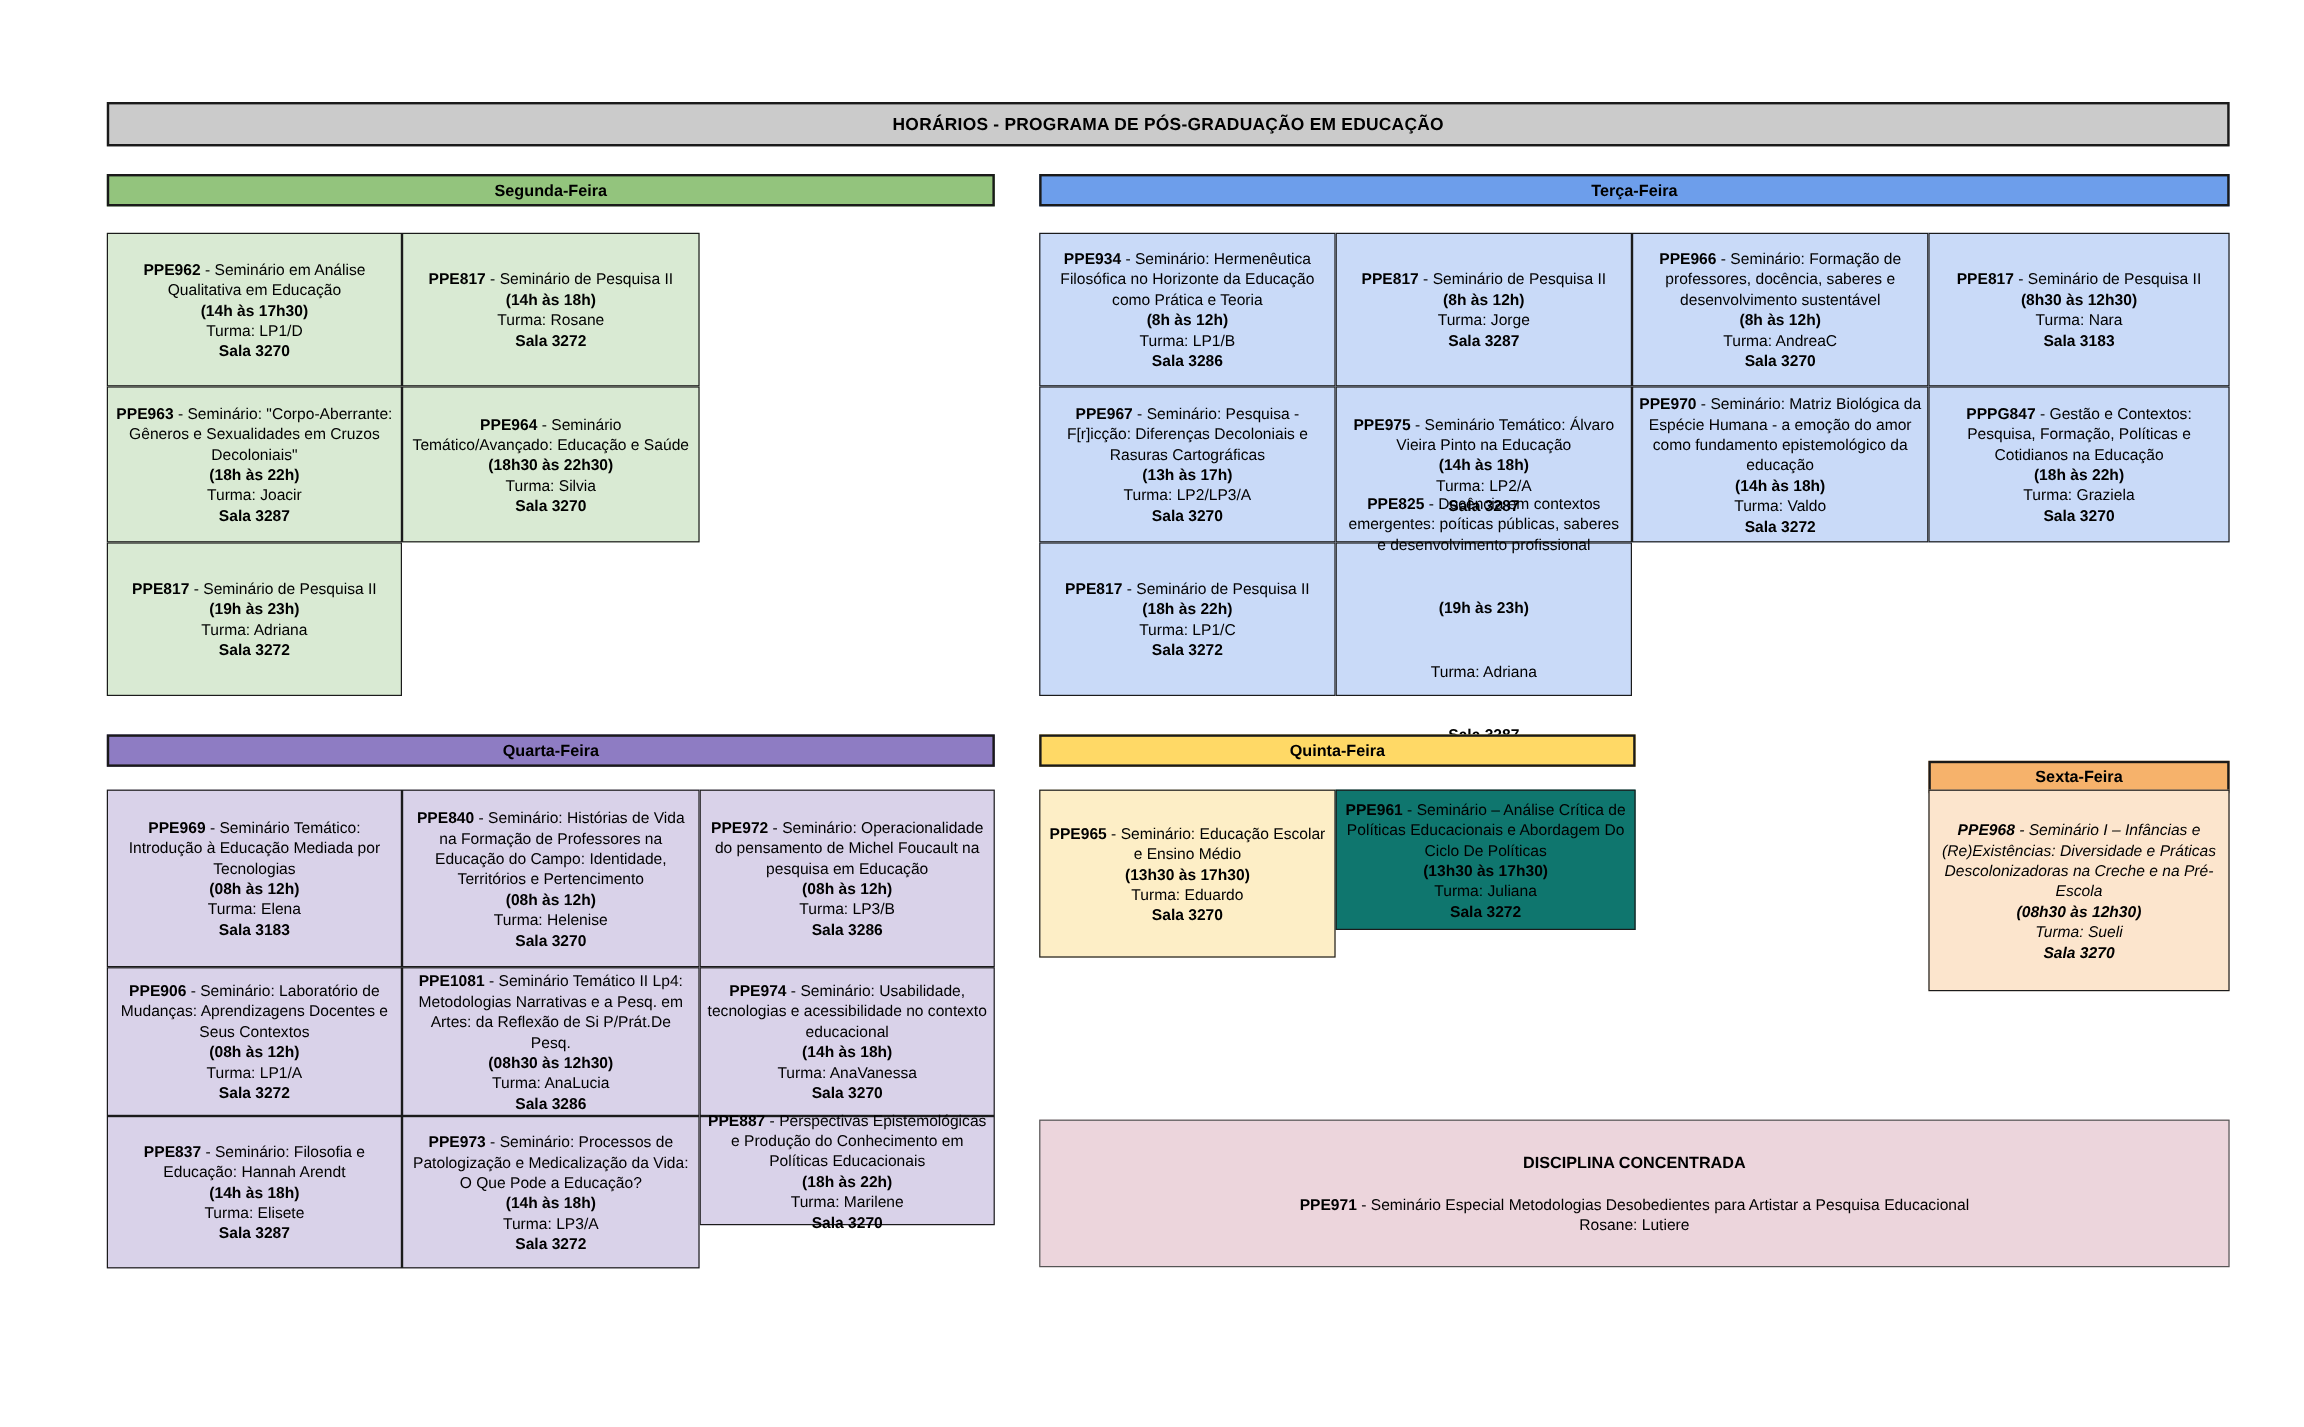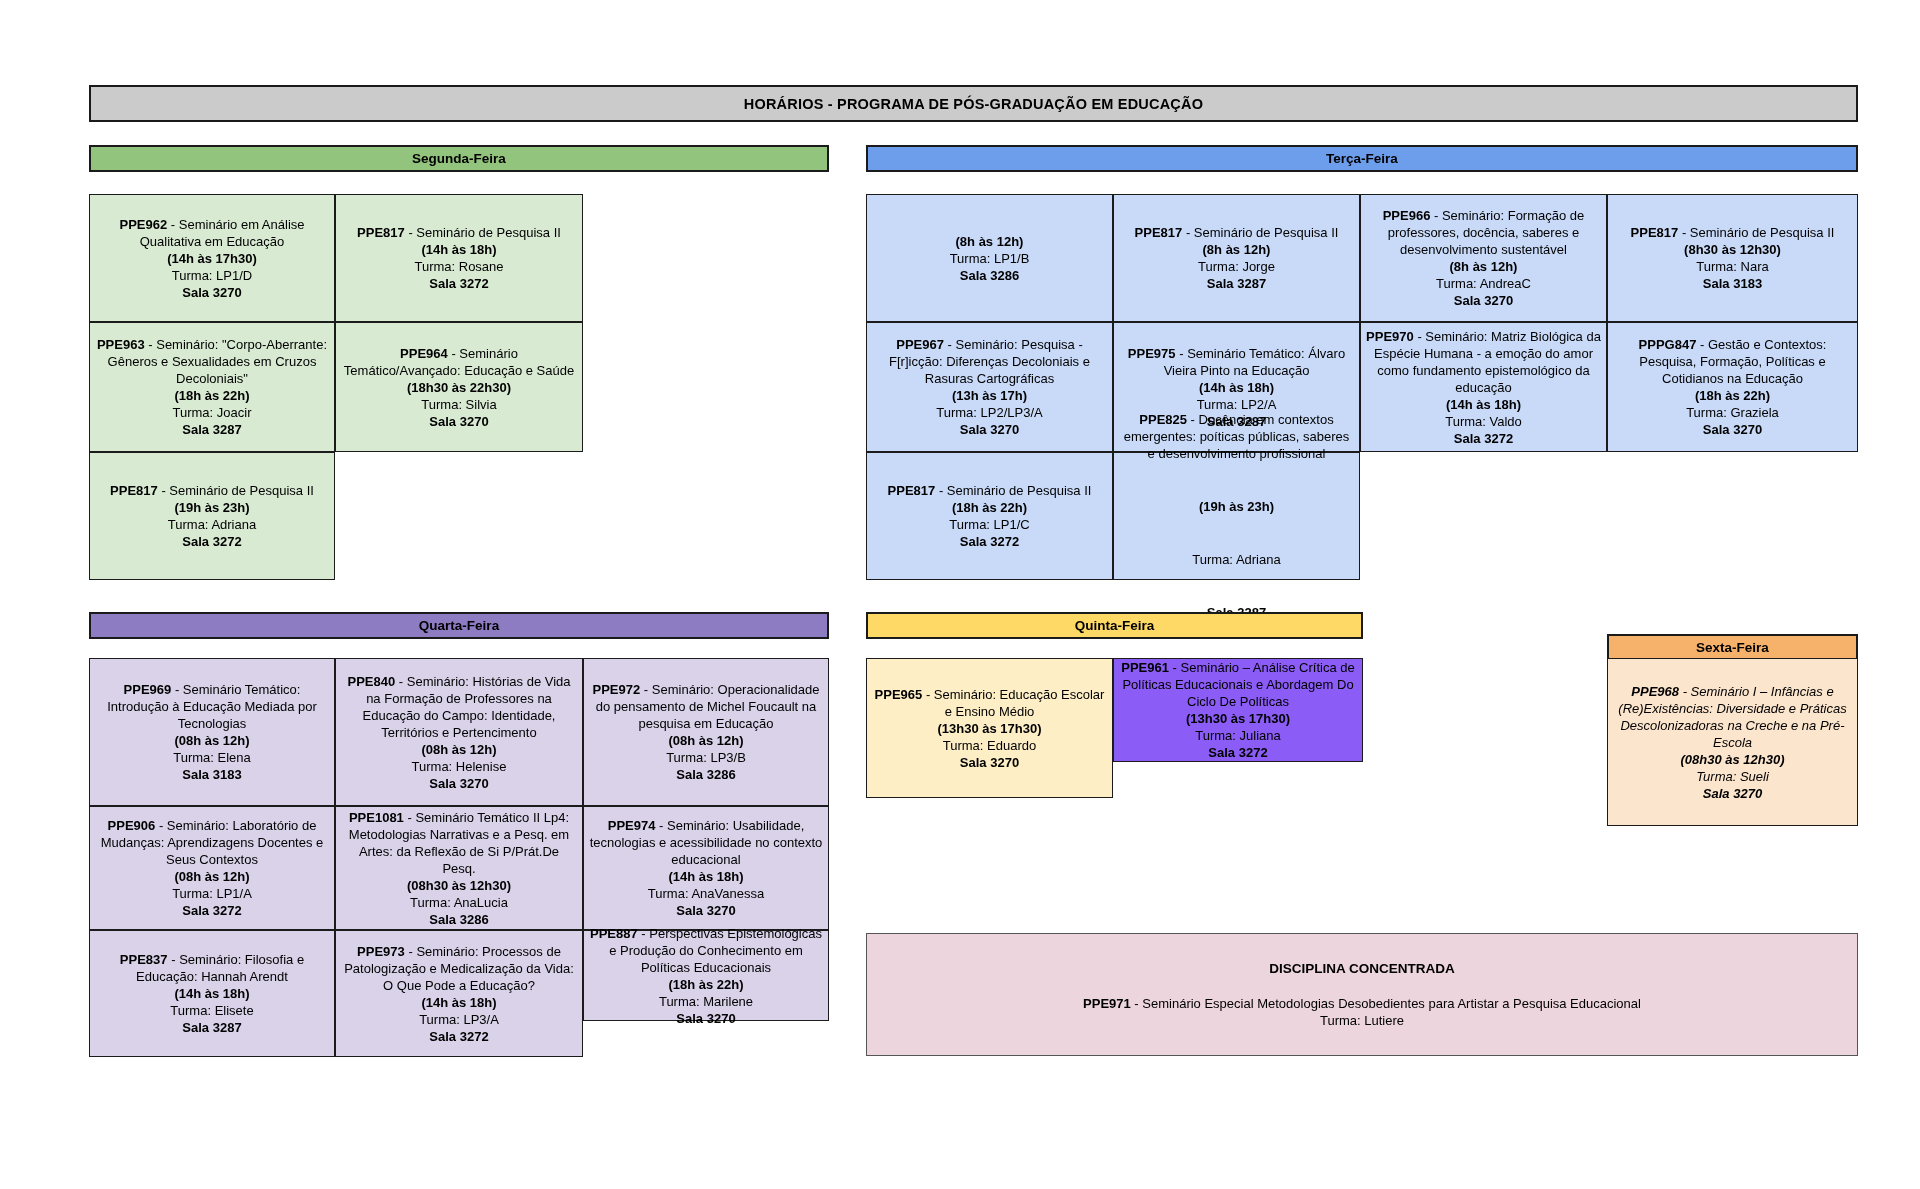--- a/index.html
+++ b/index.html
@@ -54,20 +54,21 @@
         <p class="b">Sala 3270</p>
       </div>
       <div class="cell abs" style="left: 89px; top: 452px; width: 246px; height: 128px; background: rgb(217, 234, 211);">
         <p><b class="b">PPE817</b><span> - </span><span>Seminário de Pesquisa II</span></p>
         <p class="b">(19h às 23h)</p>
         <p>Turma: Adriana</p>
         <p class="b">Sala 3272</p>
       </div>
       <div class="day-header abs" style="left: 866px; top: 145px; width: 992px; height: 27px; background: rgb(109, 158, 235);">Terça-Feira</div>
       <div class="cell abs" style="left: 866px; top: 194px; width: 247px; height: 128px; background: rgb(201, 218, 248);">
+        <p><b class="b">PPE934</b><span> - </span><span>Seminário: Hermenêutica Filosófica no Horizonte da Educação como Prática e Teoria</span></p>
         <p class="b">(8h às 12h)</p>
         <p>Turma: LP1/B</p>
         <p class="b">Sala 3286</p>
       </div>
       <div class="cell abs" style="left: 1113px; top: 194px; width: 247px; height: 128px; background: rgb(201, 218, 248);">
         <p><b class="b">PPE817</b><span> - </span><span>Seminário de Pesquisa II</span></p>
         <p class="b">(8h às 12h)</p>
         <p>Turma: Jorge</p>
         <p class="b">Sala 3287</p>
       </div>
@@ -174,32 +175,32 @@
         <p>Turma: Marilene</p>
         <p class="b">Sala 3270</p>
       </div>
       <div class="day-header abs" style="left: 866px; top: 612px; width: 497px; height: 27px; background: rgb(255, 217, 102);">Quinta-Feira</div>
       <div class="cell abs" style="left: 866px; top: 658px; width: 247px; height: 140px; background: rgb(253, 238, 198);">
         <p><b class="b">PPE965</b><span> - </span><span>Seminário: Educação Escolar e Ensino Médio</span></p>
         <p class="b">(13h30 às 17h30)</p>
         <p>Turma: Eduardo</p>
         <p class="b">Sala 3270</p>
       </div>
-      <div class="cell abs" style="left: 1113px; top: 658px; width: 250px; height: 104px; background: #8b5cf6;">
+      <div class="cell abs" style="left: 1113px; top: 658px; width: 250px; height: 117px; background: #0f766e;">
         <p><b class="b">PPE961</b><span> - </span><span>Seminário – Análise Crítica de Políticas Educacionais e Abordagem Do Ciclo De Políticas</span></p>
         <p class="b">(13h30 às 17h30)</p>
         <p>Turma: Juliana</p>
         <p class="b">Sala 3272</p>
       </div>
       <div class="day-header abs" style="left: 1607px; top: 634px; width: 251px; height: 27px; background: rgb(246, 178, 107);">Sexta-Feira</div>
       <div class="cell abs" style="left: 1607px; top: 658px; width: 251px; height: 168px; background: rgb(252, 229, 205); font-style: italic;">
         <p><b class="b">PPE968</b><span> - </span><span>Seminário I – Infâncias e (Re)Existências: Diversidade e Práticas Descolonizadoras na Creche e na Pré-Escola</span></p>
         <p class="b">(08h30 às 12h30)</p>
         <p>Turma: Sueli</p>
         <p class="b">Sala 3270</p>
       </div>
     </div>
   <div class="conc abs" id="conc-box" style="background: rgb(236, 213, 220); border-color: rgb(85, 85, 85);">
     <p class="conc-h">DISCIPLINA CONCENTRADA</p>
     <p class="conc-t"><b>PPE971</b><span> - </span><span>Seminário Especial Metodologias Desobedientes para Artistar a Pesquisa Educacional</span></p>
-    <p class="conc-turma">Turma: Lutiere</p>
+    <p class="conc-turma">Rosane: Lutiere</p>
   </div>
 </div>
 
 </body></html>

